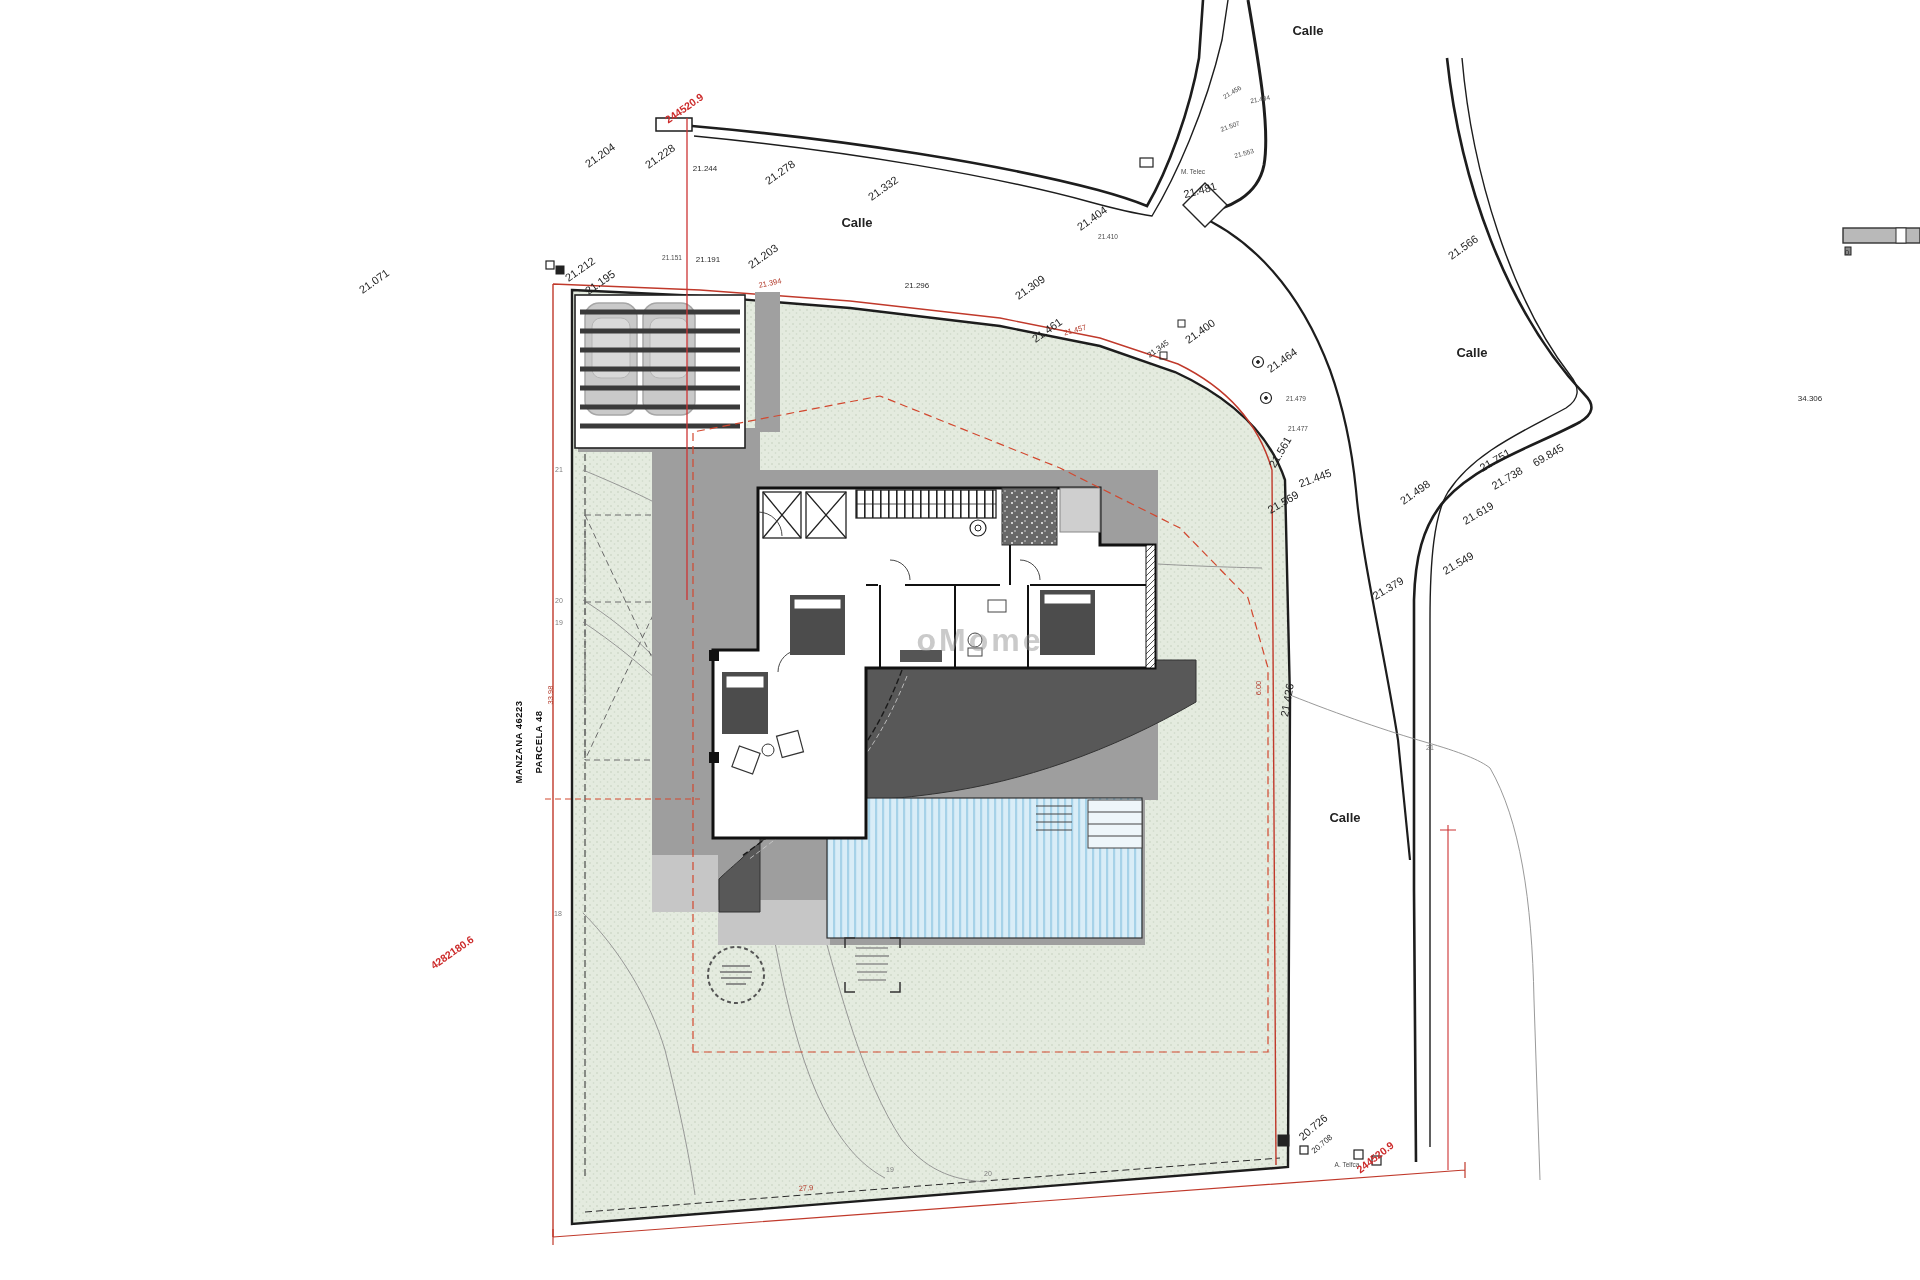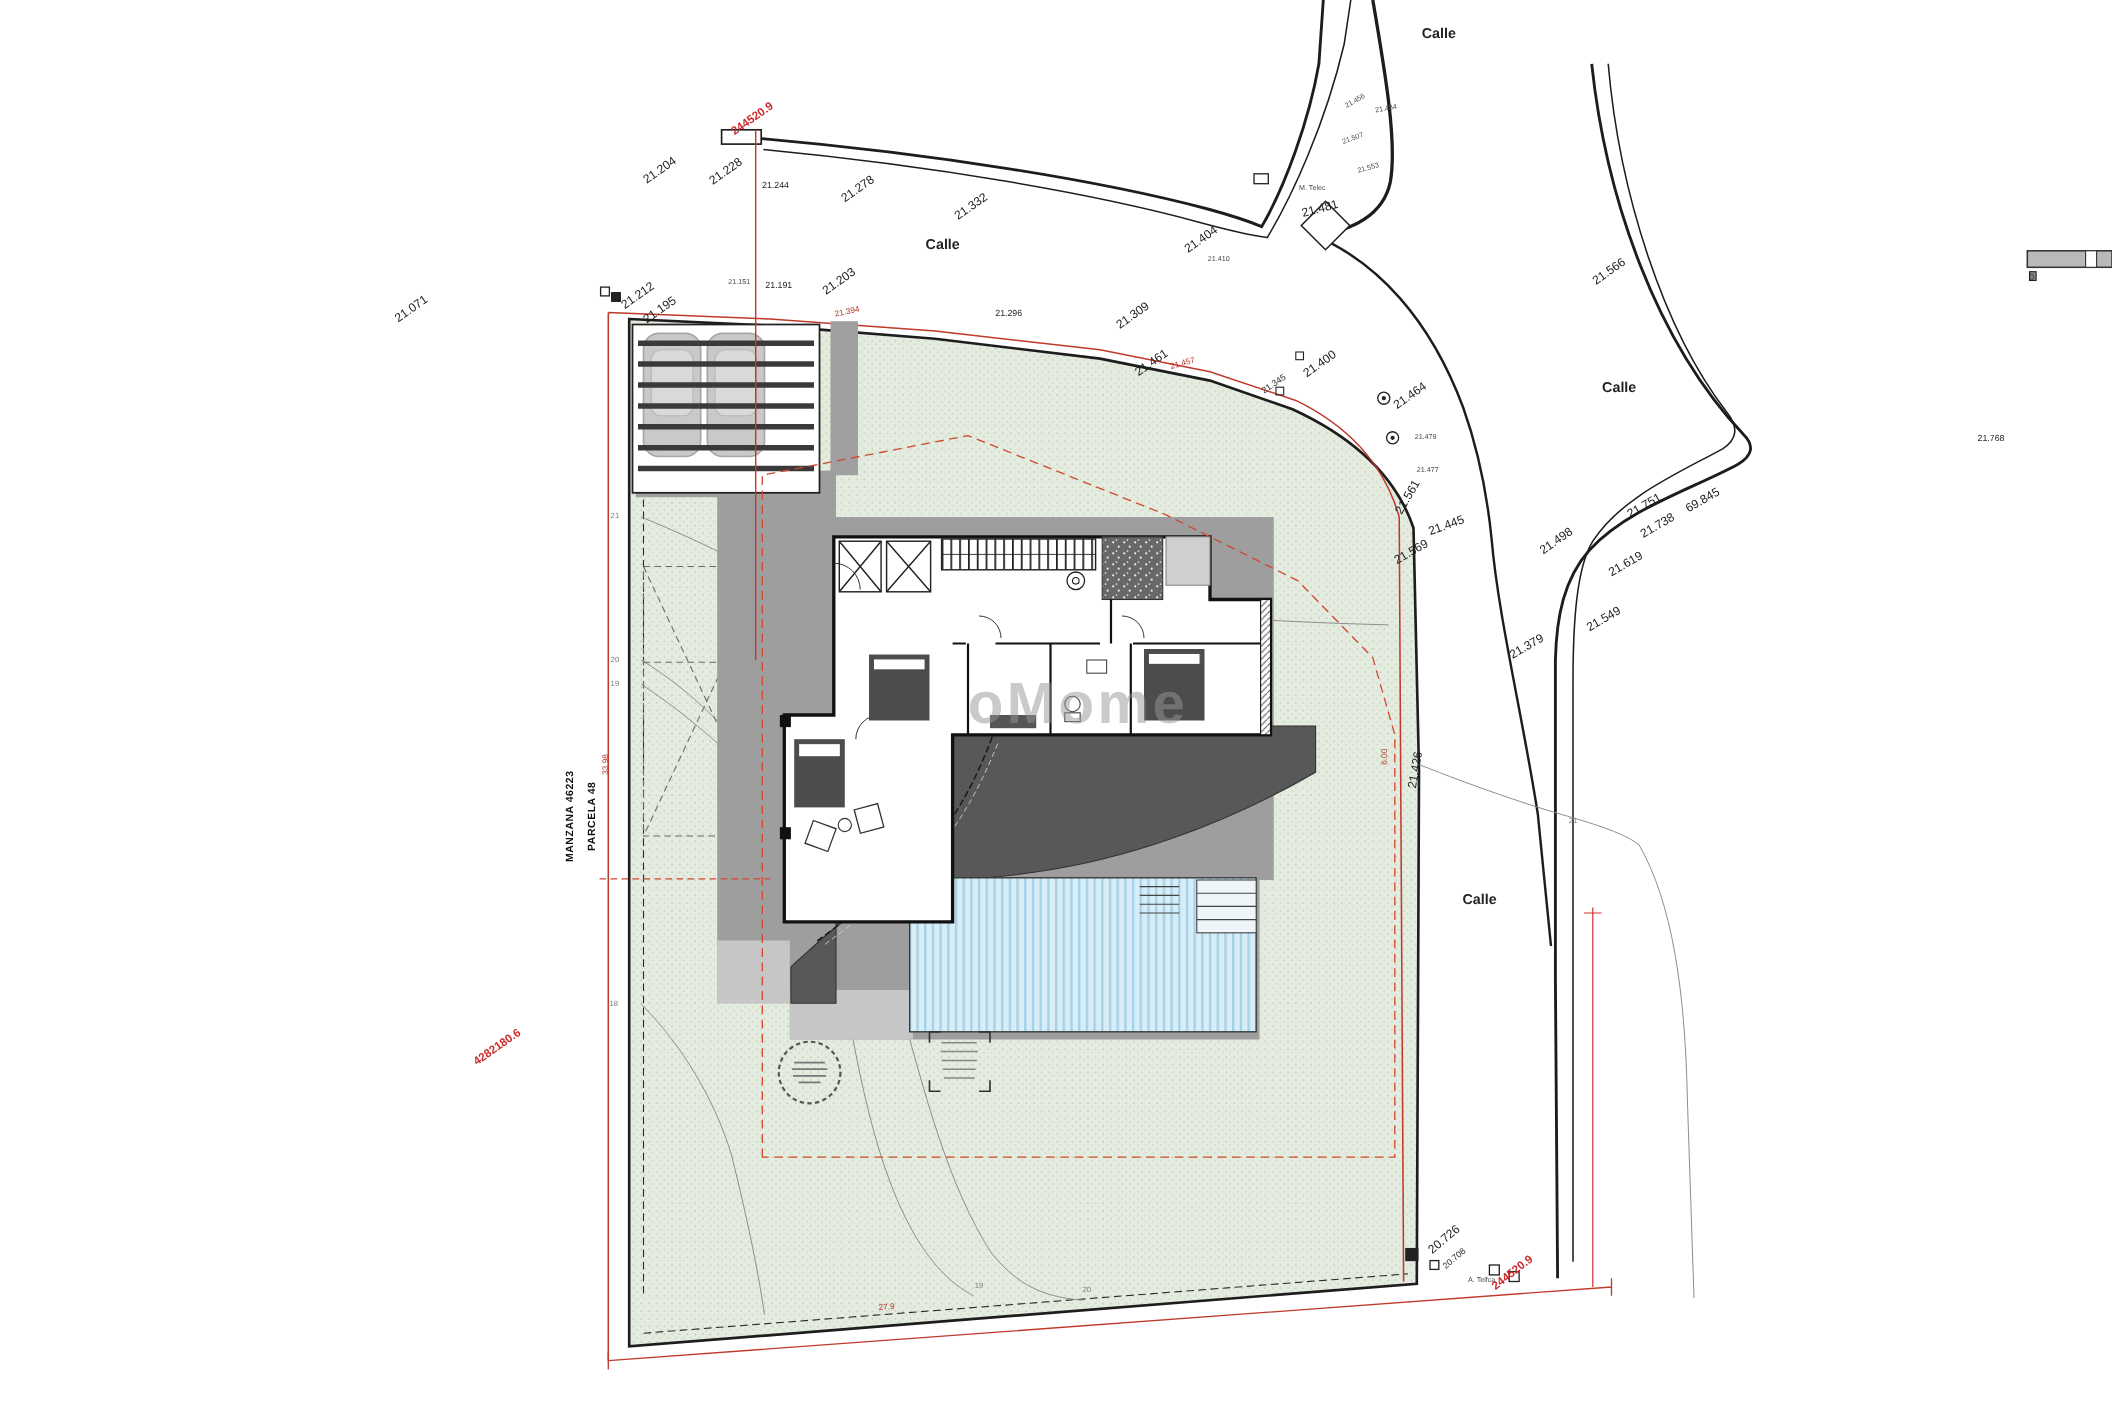--- a/index.html
+++ b/index.html
@@ -8,21 +8,21 @@
   #drawing{position:absolute;left:0;top:0;}
   #labels{position:absolute;left:0;top:0;width:1920px;height:1280px;pointer-events:none;}
   .lbl{position:absolute;white-space:nowrap;transform-origin:center center;}
   .st{font-size:13px;font-weight:bold;color:#222;}
   .e{font-size:11px;color:#1c1c1c;}
   .es{font-size:8px;color:#2a2a2a;}
   .ex{font-size:6.5px;color:#4a4a4a;}
   .cg{font-size:7px;color:#7d7d7d;}
   .r{font-size:10.5px;color:#cc2a2a;font-weight:bold;}
   .rs{font-size:7.5px;color:#b23a2a;}
-  .wm{font-size:53px;font-weight:bold;color:rgba(150,150,150,0.50);letter-spacing:3px;}
+  .wm{font-size:32px;font-weight:bold;color:rgba(150,150,150,0.50);letter-spacing:3px;}
   .pv{font-size:9.5px;font-weight:bold;color:#111;letter-spacing:0.5px;}
   .zero{font-size:8px;color:#333;}
 </style>
 </head>
 <body>
 
 <div id="stage">
 <svg id="drawing" width="1920" height="1280" viewBox="0 0 1920 1280" xmlns="http://www.w3.org/2000/svg">
   <defs>
     <pattern id="dots" width="7" height="7" patternUnits="userSpaceOnUse">
@@ -270,21 +270,21 @@
       <div class="lbl es" style="left: 1158px; top: 349px; transform: translate(-50%, -50%) rotate(-35deg);">21.345</div>
       <div class="lbl e" style="left: 1200px; top: 331px; transform: translate(-50%, -50%) rotate(-35deg);">21.400</div>
       <div class="lbl e" style="left: 1282px; top: 360px; transform: translate(-50%, -50%) rotate(-35deg);">21.464</div>
       <div class="lbl ex" style="left: 1296px; top: 398px; transform: translate(-50%, -50%) rotate(0deg);">21.479</div>
       <div class="lbl ex" style="left: 1298px; top: 428px; transform: translate(-50%, -50%) rotate(0deg);">21.477</div>
       <div class="lbl e" style="left: 1280px; top: 452px; transform: translate(-50%, -50%) rotate(-60deg);">21.561</div>
       <div class="lbl e" style="left: 1315px; top: 478px; transform: translate(-50%, -50%) rotate(-20deg);">21.445</div>
       <div class="lbl e" style="left: 1283px; top: 502px; transform: translate(-50%, -50%) rotate(-30deg);">21.569</div>
       <div class="lbl e" style="left: 1287px; top: 700px; transform: translate(-50%, -50%) rotate(-80deg);">21.426</div>
       <div class="lbl e" style="left: 1463px; top: 247px; transform: translate(-50%, -50%) rotate(-35deg);">21.566</div>
-      <div class="lbl es" style="left: 1810px; top: 398px; transform: translate(-50%, -50%) rotate(0deg);">21.768</div>
+      <div class="lbl es" style="left: 1810px; top: 398px; transform: translate(-50%, -50%) rotate(0deg);">34.306</div>
       <div class="lbl e" style="left: 1415px; top: 492px; transform: translate(-50%, -50%) rotate(-35deg);">21.498</div>
       <div class="lbl e" style="left: 1495px; top: 460px; transform: translate(-50%, -50%) rotate(-30deg);">21.751</div>
       <div class="lbl e" style="left: 1507px; top: 478px; transform: translate(-50%, -50%) rotate(-30deg);">21.738</div>
       <div class="lbl e" style="left: 1548px; top: 455px; transform: translate(-50%, -50%) rotate(-30deg);">69.845</div>
       <div class="lbl e" style="left: 1478px; top: 513px; transform: translate(-50%, -50%) rotate(-30deg);">21.619</div>
       <div class="lbl e" style="left: 1458px; top: 563px; transform: translate(-50%, -50%) rotate(-30deg);">21.549</div>
       <div class="lbl e" style="left: 1388px; top: 588px; transform: translate(-50%, -50%) rotate(-30deg);">21.379</div>
       <div class="lbl e" style="left: 1313px; top: 1127px; transform: translate(-50%, -50%) rotate(-40deg);">20.726</div>
       <div class="lbl es" style="left: 1322px; top: 1144px; transform: translate(-50%, -50%) rotate(-40deg);">20.708</div>
       <div class="lbl ex" style="left: 1347px; top: 1164px; transform: translate(-50%, -50%) rotate(0deg);">A. Telfca</div>

